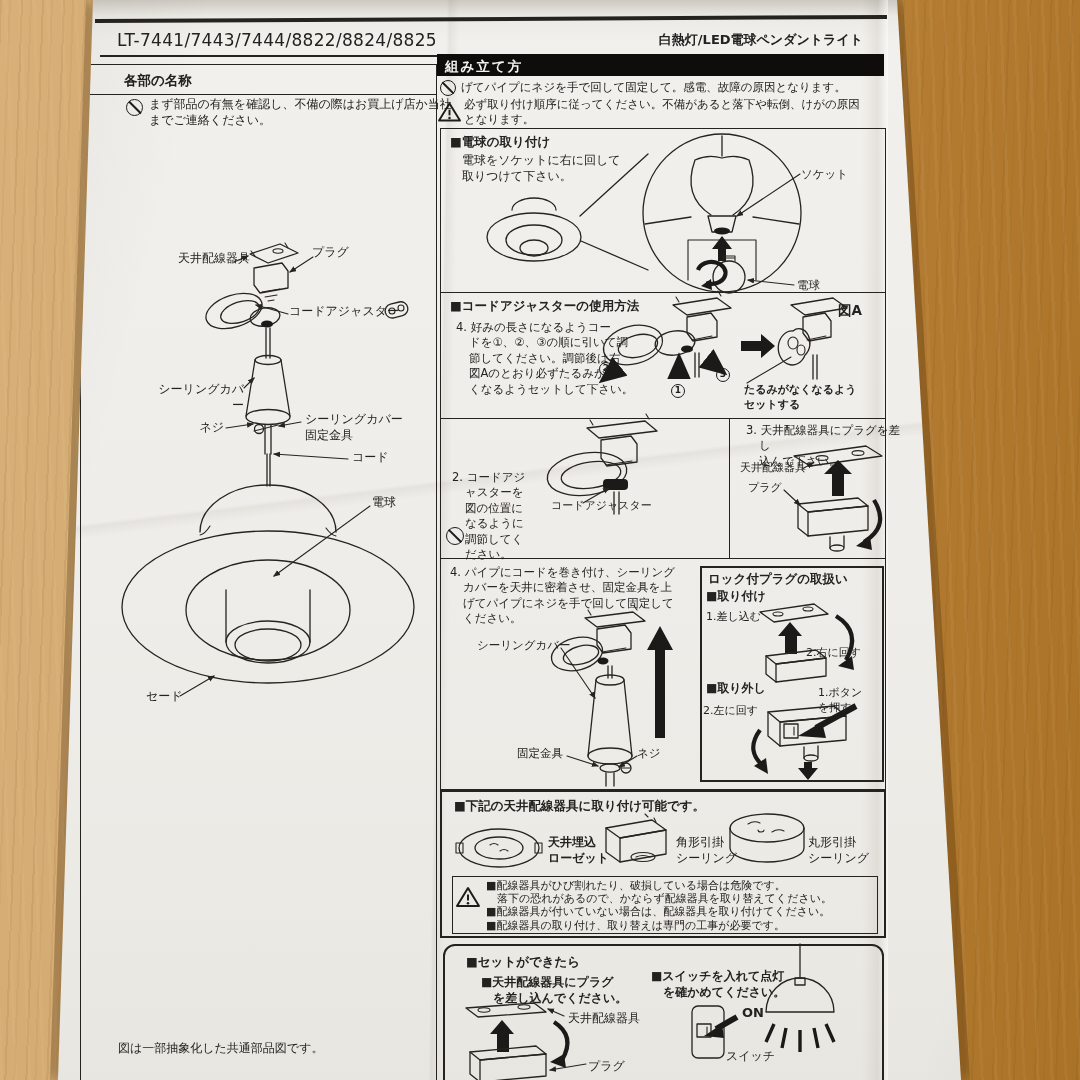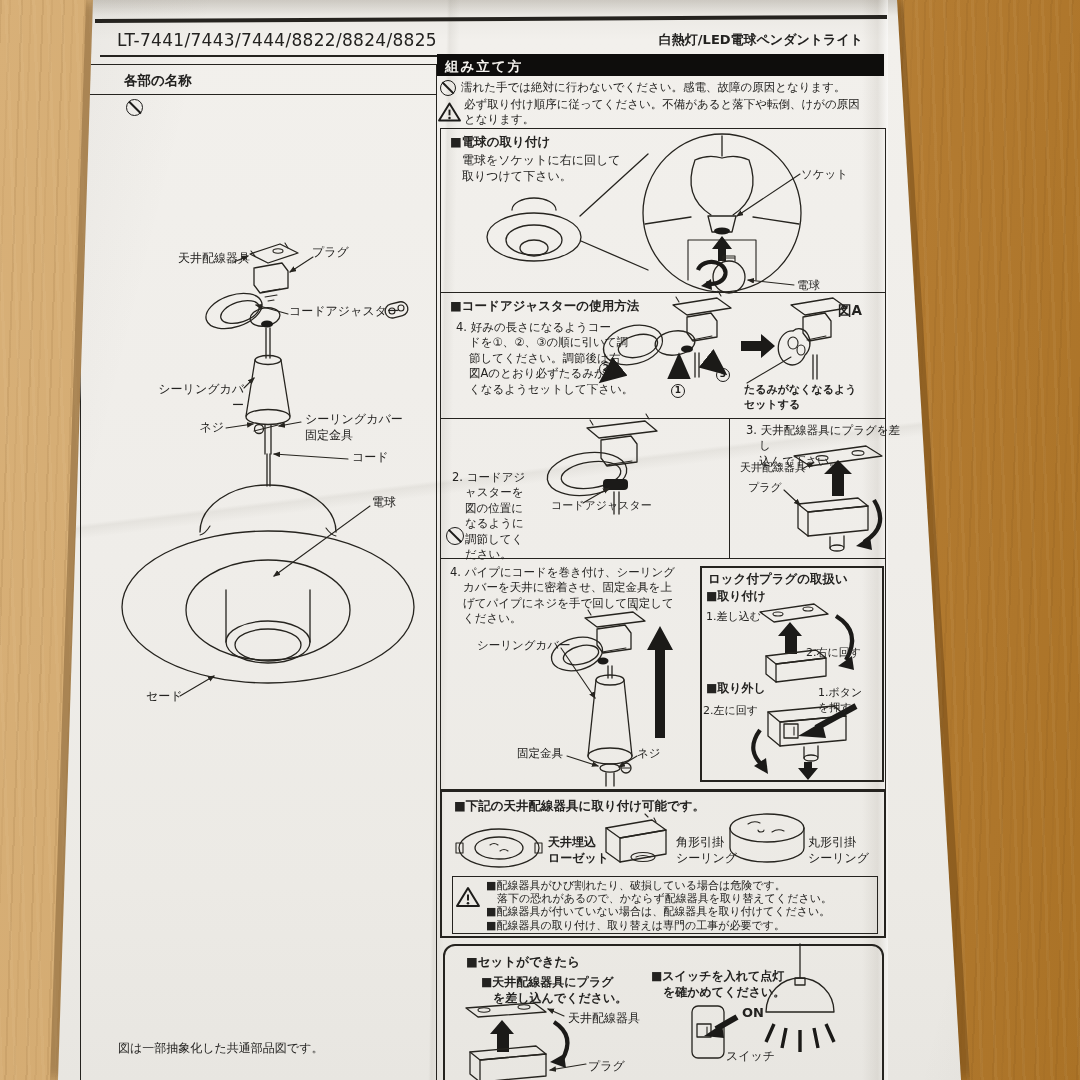--- a/index.html
+++ b/index.html
@@ -66,20 +66,22 @@
     <div class="rule" style="left:95px;top:17px;width:792px;height:4px;transform:rotate(-0.3deg);"></div>
 
     <div class="t" style="left:117px;top:29px;font-size:17px;letter-spacing:.3px;">LT-7441/7443/7444/8822/8824/8825</div>
     <div class="rule" style="left:100px;top:55px;width:338px;height:1.6px;"></div>
     <div class="t b r" style="left:635px;top:31px;width:228px;font-size:13px;">白熱灯/LED電球ペンダントライト</div>
 
     <div class="box" style="left:80px;top:64px;width:357px;height:1020px;"></div>
     <div class="t b" style="left:124px;top:71px;font-size:13.5px;">各部の名称</div>
     <div class="rule" style="left:81px;top:94px;width:355px;height:1.2px;"></div>
     <div class="no-icon" style="left:126px;top:99px;width:17px;height:17px;"></div>
+    <div class="t" style="left:149px;top:96px;font-size:12px;">まず部品の有無を確認し、不備の際はお買上げ店か当社
+までご連絡ください。</div>
 
     <svg style="left:82px;top:232px;" width="356" height="500" viewBox="0 0 356 500">
 
       <polygon class="ln" points="168,22 198,12 216,21 186,31"></polygon>
       <ellipse class="ln2" cx="196" cy="19" rx="5" ry="2.2"></ellipse>
       <path class="ln2" d="M173,24 l-4,-5 M206,16 l-3,-5"></path>
 
       <polygon class="ln" points="172,36 200,31 206,39 206,56 178,61 172,53"></polygon>
       <path class="ln2" d="M180,60 L198,57 M183,65 L195,63 M186,69 L192,68"></path>
 
@@ -133,21 +135,21 @@
 固定金具</div>
     <div class="t" style="left:352px;top:449px;font-size:12px;">コード</div>
     <div class="t" style="left:372px;top:494px;font-size:12px;">電球</div>
     <div class="t" style="left:146px;top:688px;font-size:12px;">セード</div>
     <div class="t" style="left:118px;top:1040px;font-size:12px;">図は一部抽象化した共通部品図です。</div>
 
     <div class="bar" style="left:437px;top:54px;width:447px;height:22px;">
       <div class="t b" style="left:8px;top:3px;font-size:13.5px;color:#f4f2ee;letter-spacing:2px;">組み立て方</div>
     </div>
     <div class="no-icon" style="left:440px;top:80px;width:16px;height:16px;"></div>
-    <div class="t" style="left:461px;top:80px;font-size:11.5px;">濡れた手では絶対に行わないでください。感電、故障の原因となります。</div>
+    <div class="t" style="left:461px;top:80px;font-size:11.5px;">げてパイプにネジを手で回して固定して。感電、故障の原因となります。</div>
     <svg style="left:438px;top:102px;" width="23" height="20" viewBox="0 0 24 21">
       <path d="M12 1.5 L23 19.5 L1 19.5 Z" fill="none" stroke="#1d1c1a" stroke-width="2" stroke-linejoin="round"></path>
       <line x1="12" y1="8" x2="12" y2="14" stroke="#1d1c1a" stroke-width="2"></line>
       <circle cx="12" cy="16.8" r="1.3" fill="#1d1c1a"></circle>
     </svg>
     <div class="t" style="left:464px;top:97px;font-size:11.5px;">必ず取り付け順序に従ってください。不備があると落下や転倒、けがの原因
 となります。</div>
 
     <div class="box" style="left:440px;top:128px;width:446px;height:662px;"></div>
     <div class="rule" style="left:440px;top:292px;width:446px;height:1.2px;"></div>

